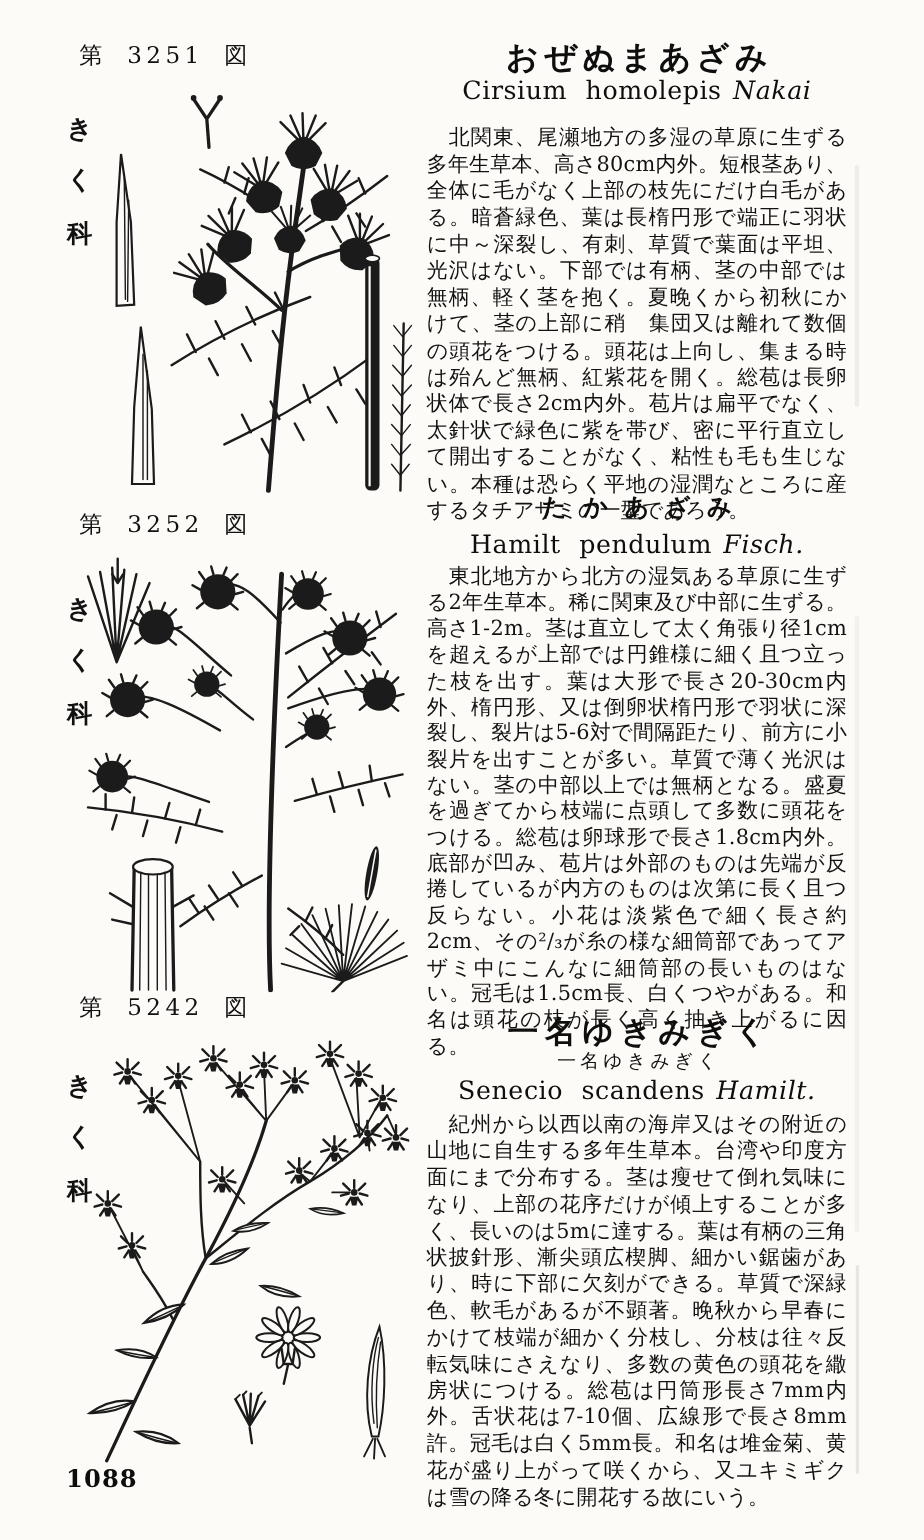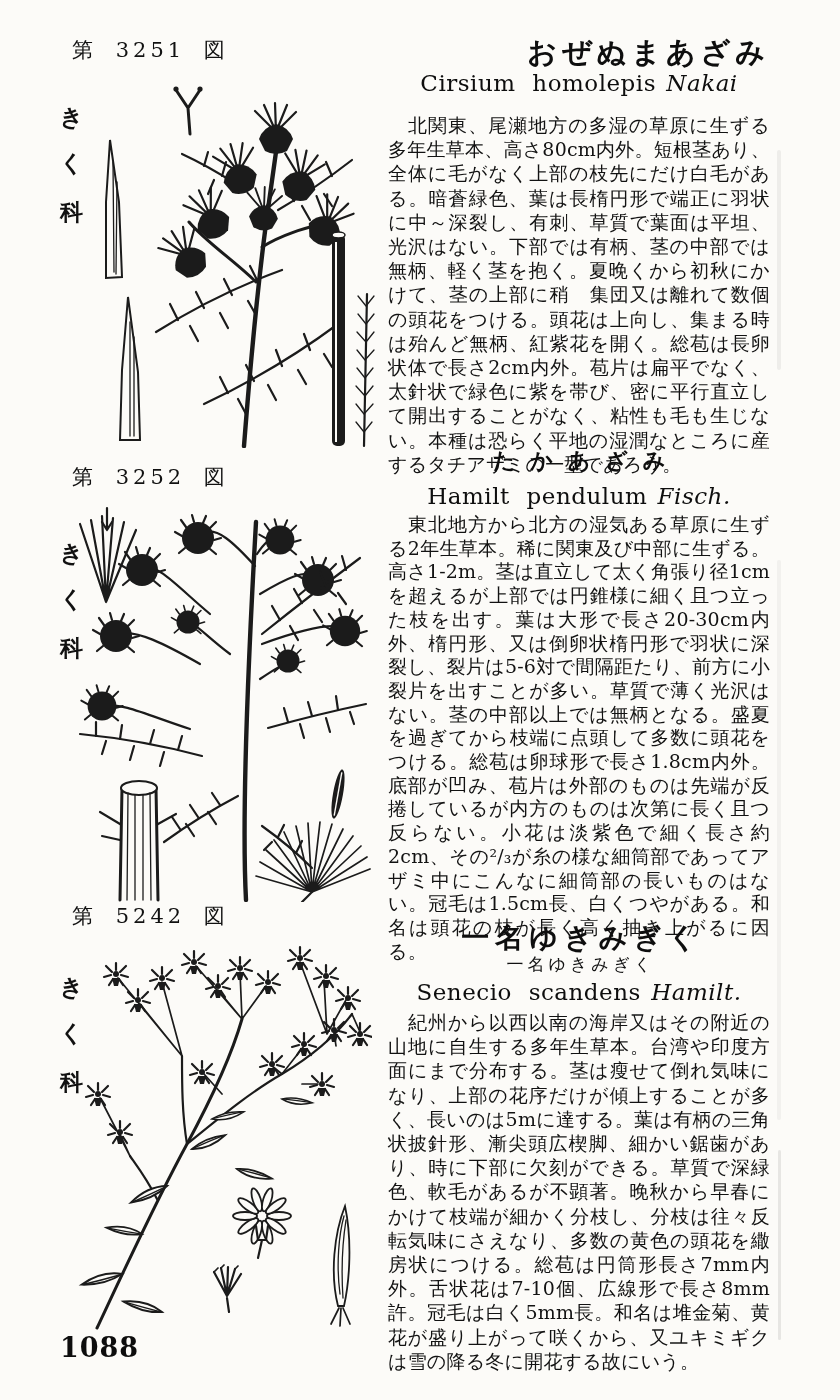--- a/index.html
+++ b/index.html
@@ -19,34 +19,34 @@
     left:54px;width:34px;
     writing-mode:vertical-rl;text-orientation:upright;
     font-size:23px;font-weight:700;letter-spacing:0.85em;color:#111;
   }
   
   .col{left:388px;width:382px;}
   .entry-title{
     text-align:center;font-weight:700;color:#0e0e0e;
     font-family:"DejaVu Serif","Liberation Serif",serif;
   }
-  .t1{font-size:29px;letter-spacing:5px;text-indent:5px;text-align:right;}
+  .t1{font-size:29px;letter-spacing:5px;text-indent:5px;}
   .t2{font-size:22px;letter-spacing:15px;text-indent:15px;}
   .t3{font-size:28px;letter-spacing:6px;text-indent:6px;}
   .entry-subtitle{text-align:center;font-size:17px;letter-spacing:4px;text-indent:4px;color:#111;}
   .latin{
     text-align:center;font-size:23px;letter-spacing:0.5px;word-spacing:9px;color:#0e0e0e;
   }
   .latin .author{font-style:italic;margin-left:0.45em;text-align:center;}
   .body-text{
     font-size:19px;line-height:24.2px;text-align:justify;color:#121212;
     letter-spacing:0.2px;
   }
   .body-text.tight{line-height:23.7px;}
-  .page-number{font-size:27px;font-weight:700;letter-spacing:1px;color:#0d0d0d;}
+  .page-number{font-size:22px;font-weight:700;letter-spacing:1px;color:#0d0d0d;}
   
   .gutter{background:rgba(45,45,45,0.12);border-radius:2px;}
   
   svg .f{fill:#1b1b1b;stroke:none;}
   svg .s1{fill:none;stroke:#1b1b1b;stroke-width:1.3;stroke-linecap:round;}
   svg .s15{fill:none;stroke:#1b1b1b;stroke-width:1.7;stroke-linecap:round;}
   svg .s2{fill:none;stroke:#1b1b1b;stroke-width:2.2;stroke-linecap:round;}
   svg .s3{fill:none;stroke:#1b1b1b;stroke-width:3;stroke-linecap:round;}
   svg .s4{fill:none;stroke:#1b1b1b;stroke-width:4.4;stroke-linecap:round;}
   svg .sf{fill:#fcfbf8;stroke:#1b1b1b;stroke-width:2;}

